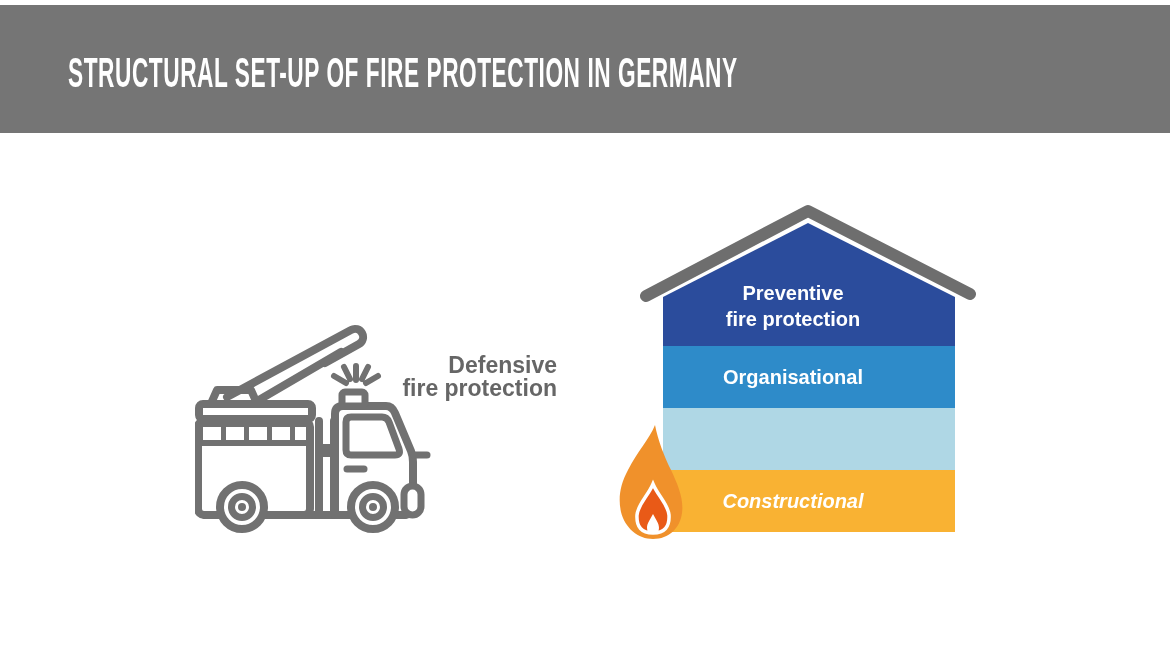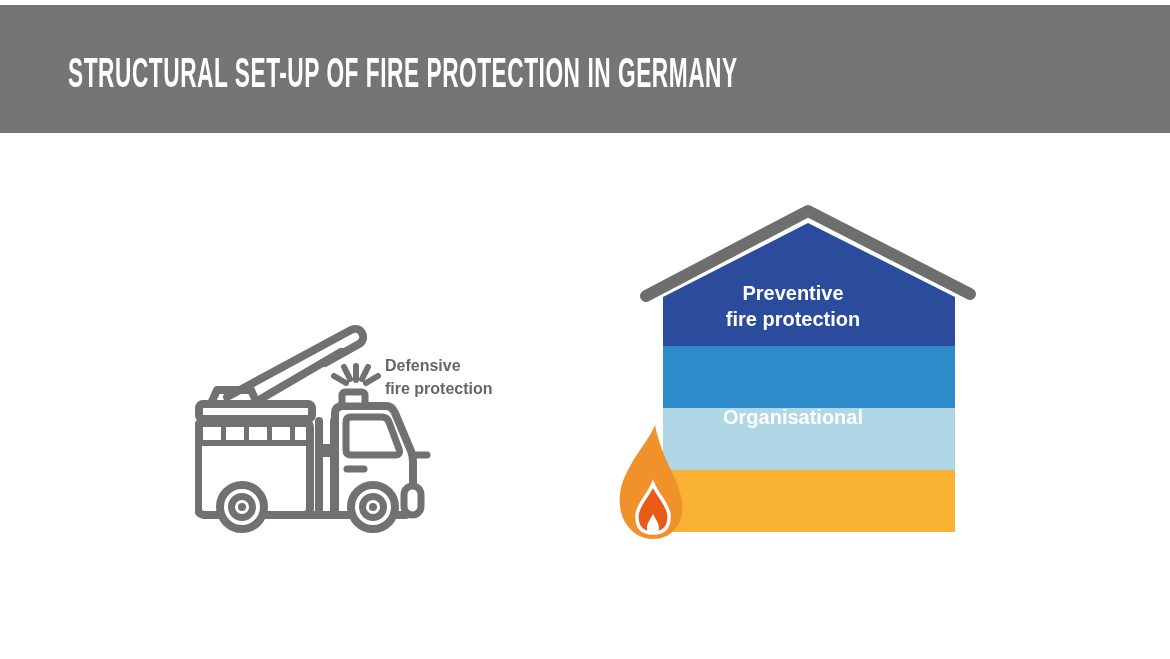--- a/index.html
+++ b/index.html
@@ -16,33 +16,33 @@
   .title{
     margin:0 0 0 68px;padding-top:8px;
     color:#ffffff;font-size:42px;font-weight:700;letter-spacing:1px;
     white-space:nowrap;transform:scaleX(0.54);transform-origin:left center;
     font-family:"Liberation Sans", sans-serif;
   }
   
   .truck{position:absolute;left:195px;top:318px;width:240px;height:225px;}
   .defensive-label{
     position:absolute;left:385px;top:354px;width:172px;
-    text-align:left;color:#666666;font-size:16px;font-weight:700;line-height:23px;
+    text-align:right;color:#666666;font-size:23px;font-weight:700;line-height:23px;
   }
   .defensive-label span{display:block;}
   
   .house{position:absolute;left:600px;top:195px;width:400px;height:365px;}
   .house svg{position:absolute;left:0;top:0;}
   .house-label{
     position:absolute;left:63px;width:260px;color:#ffffff;
     font-size:20px;font-weight:700;text-align:center;
   }
   .label-preventive{top:85px;line-height:26px;}
   .label-preventive span{display:block;}
-  .band-label{height:62px;display:flex;align-items:center;justify-content:center;margin-top:40px;}
+  .band-label{height:62px;display:flex;align-items:center;justify-content:center;}
   .label-organisational{top:151px;}
   .label-plant{top:213px;}
   .label-constructional{top:275px;font-style:italic;}
 </style>
 </head>
 <body>
 
 <div class="stage">
 
   <header class="topbar">

